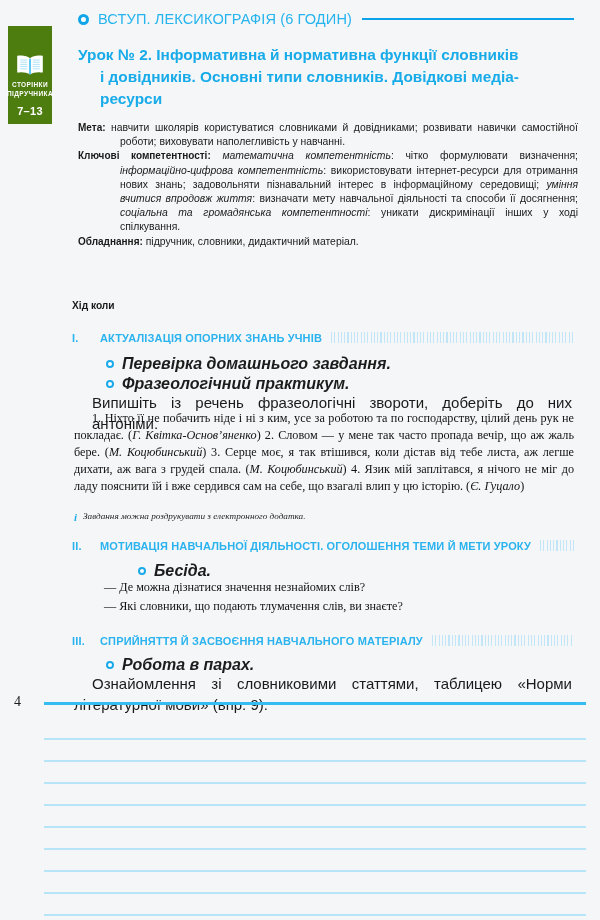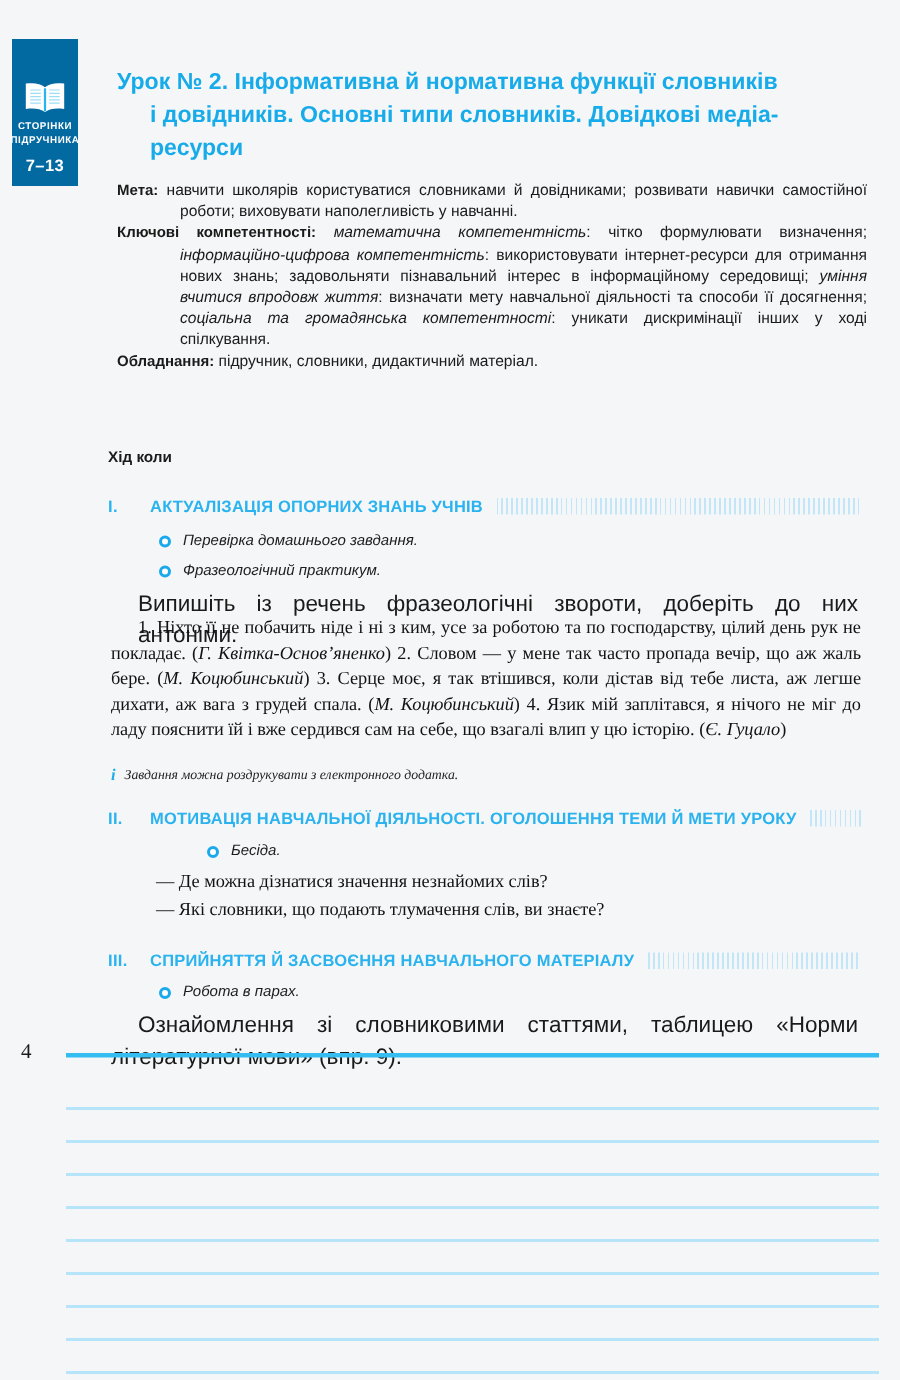--- a/index.html
+++ b/index.html
@@ -24,21 +24,21 @@
     background: #f5f6f7;
   }
 
   
   .side-badge {
     position: absolute;
     left: 8px;
     top: 26px;
     width: 44px;
     height: 98px;
-    background: #0369a1;
+    background: #4d7c0f;
     display: flex;
     flex-direction: column;
     align-items: center;
     justify-content: flex-start;
     padding-top: 28px;
     box-sizing: border-box;
   }
   .side-badge .book-icon {
     width: 30px;
     height: 22px;
@@ -199,22 +199,22 @@
     width: 8px;
     height: 8px;
     border-radius: 50%;
     border: 2.6px solid #1aa9ea;
     background: #ffffff;
     box-sizing: border-box;
     margin-right: 8px;
     flex: 0 0 auto;
   }
   .subitem .sb-text {
-    font-size: 10px;
-    font-weight: normal;
+    font-size: 16px;
+    font-weight: bold;
     font-style: italic;
     color: #1c1c1c;
     white-space: nowrap;
   }
 
   
   .body-text {
     position: absolute;
     font-family: "Liberation Serif", serif;
     font-size: 12.2px;
@@ -318,20 +318,25 @@
             <path d="M17.8 12.6 L24.8 12.6"></path>
           <path d="M17.8 14.8 L24.8 14.8"></path>
         </g>
       </svg>
     </span>
     <div class="sb-line">СТОРІНКИ</div>
     <div class="sb-line sb-line2">ПІДРУЧНИКА</div>
     <div class="sb-pages">7–13</div>
   </div>
 
+  <div class="chapter-header">
+    <span class="ring-bullet"></span>
+    <span class="chapter-title">ВСТУП. ЛЕКСИКОГРАФІЯ (6 ГОДИН)</span>
+    <span class="chapter-rule"></span>
+  </div>
 
   <div class="lesson-title">
     <span>Урок № 2.  Інформативна й нормативна функції словників</span>
     <span class="cont">і довідників. Основні типи словників. Довідкові медіа-</span>
     <span class="cont">ресурси</span>
   </div>
 
   <div class="meta">
     <p>
       <span class="lbl">Мета:</span>

